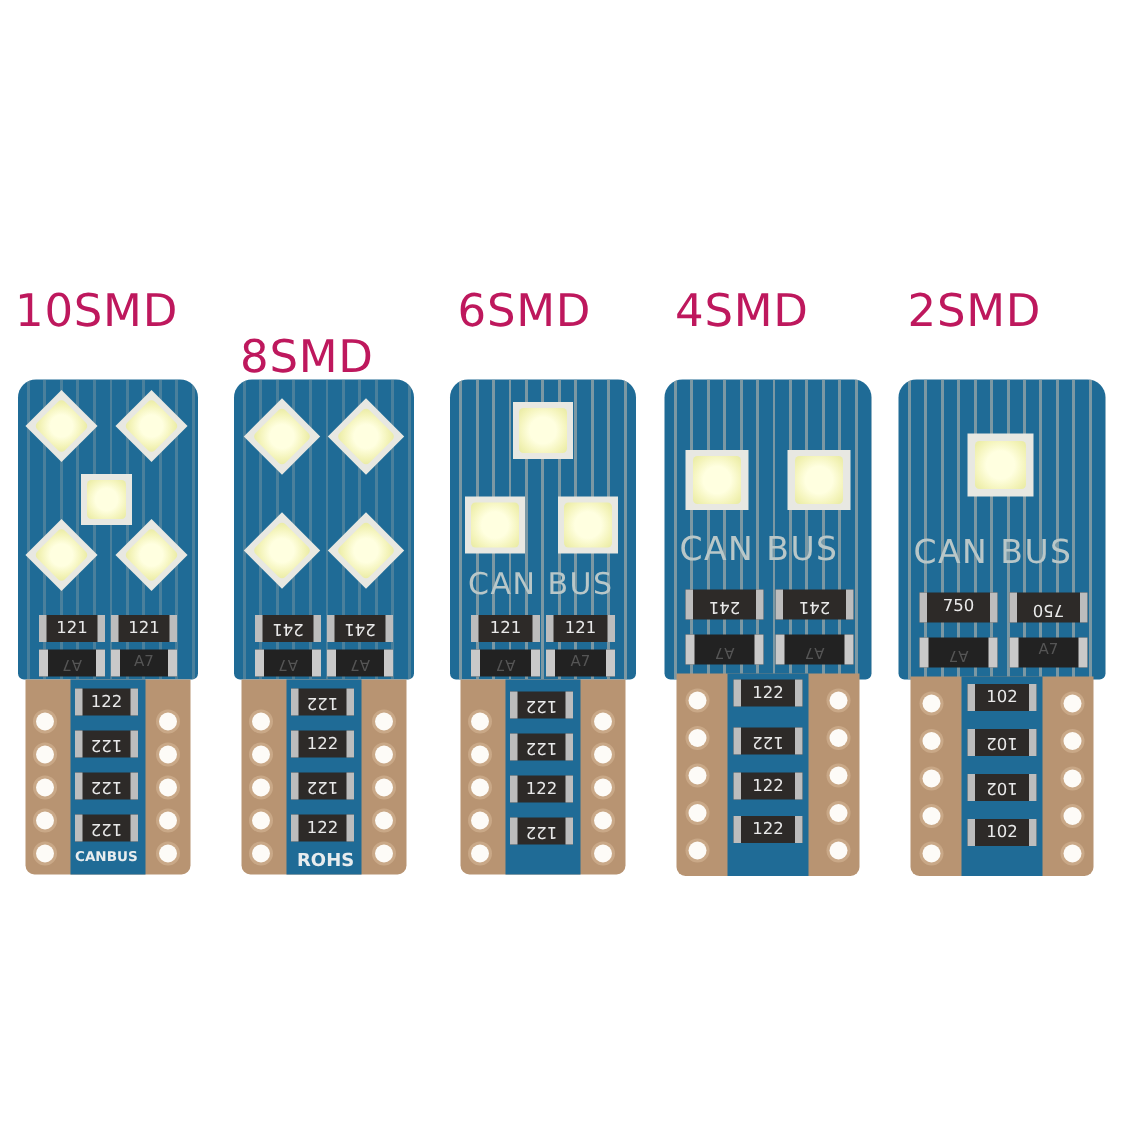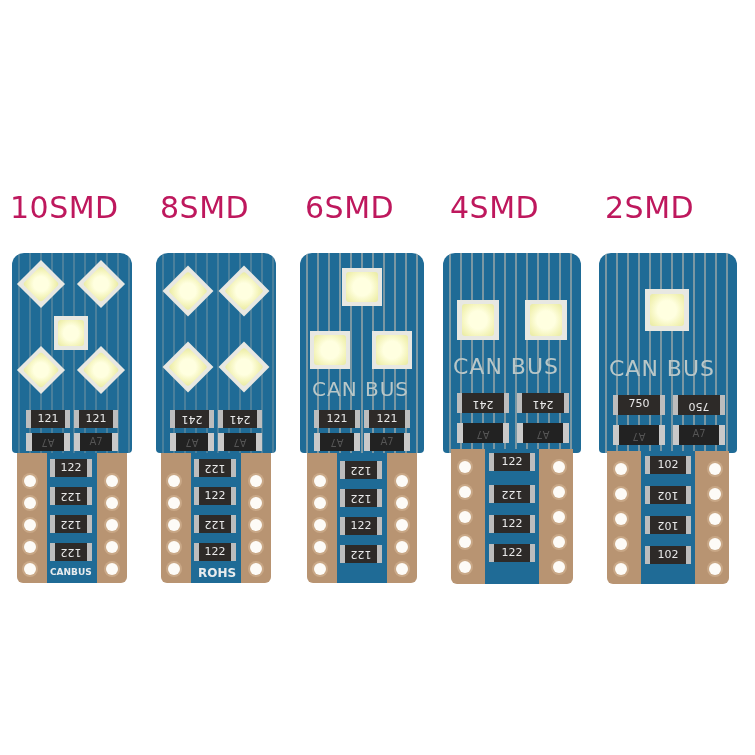--- a/index.html
+++ b/index.html
@@ -18,21 +18,21 @@
   .resistor{position:absolute;height:18px;background:#2d2a28;border-left:5px solid #bdbdbd;border-right:5px solid #bdbdbd;color:#e9e9e9;font-size:11px;line-height:18px;text-align:center;font-family:"DejaVu Sans",sans-serif;box-sizing:border-box;}
   .flip{transform:rotate(180deg);}
   .diode{position:absolute;height:18px;background:#222;border-left:6px solid #c9c9c9;border-right:6px solid #c9c9c9;color:#555;font-size:10px;line-height:18px;text-align:center;box-sizing:border-box;}
   .silk{position:absolute;color:#b9c7c8;font-size:20px;font-family:"DejaVu Sans",sans-serif;letter-spacing:1px;white-space:nowrap;}
   .small-silk{position:absolute;color:#e8ecee;font-weight:bold;font-size:11px;white-space:nowrap;}
 </style>
 </head>
 <body>
 
 <div class="title" style="left:10px;">10SMD</div>
-<div class="title" style="left:160px;">8SMD</div>
+<div class="title" style="left:160px;margin-top:31px;">8SMD</div>
 <div class="title" style="left:305px;">6SMD</div>
 <div class="title" style="left:450px;">4SMD</div>
 <div class="title" style="left:605px;">2SMD</div>
 
 <div class="bulb" style="left:12px;width:120px;height:335px;">
   <div class="head" style="width:120px;height:200px;">
     <div class="stripes" style="opacity:.35"></div>
   </div>
   <div class="led diamond" style="left:12px;top:14px;width:34px;height:34px;">
       <div class="led-core"></div>

